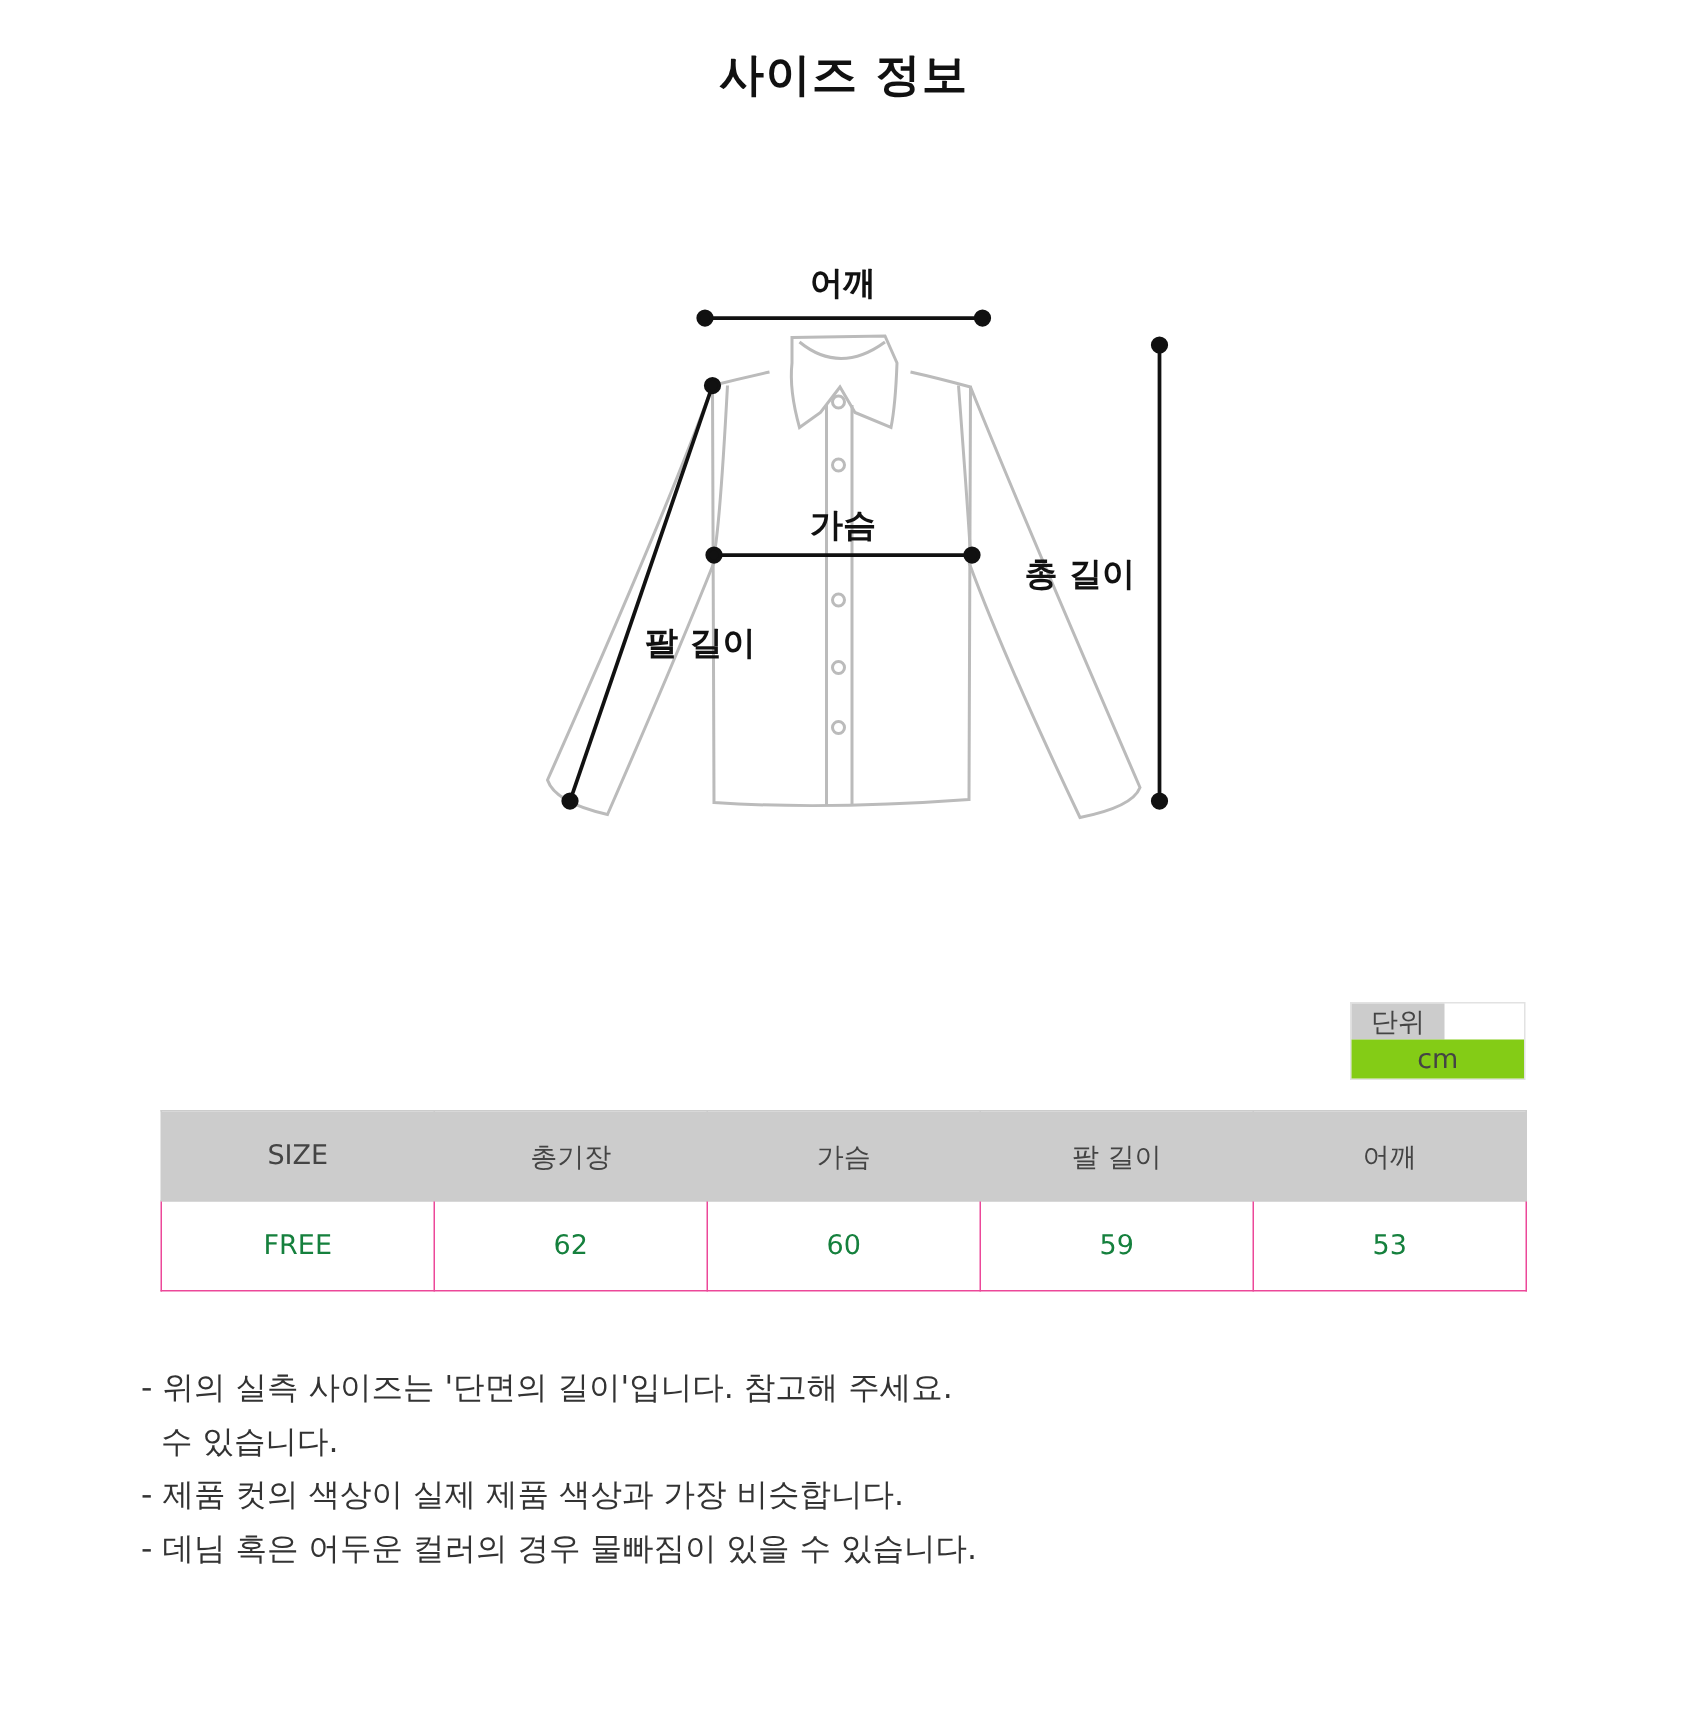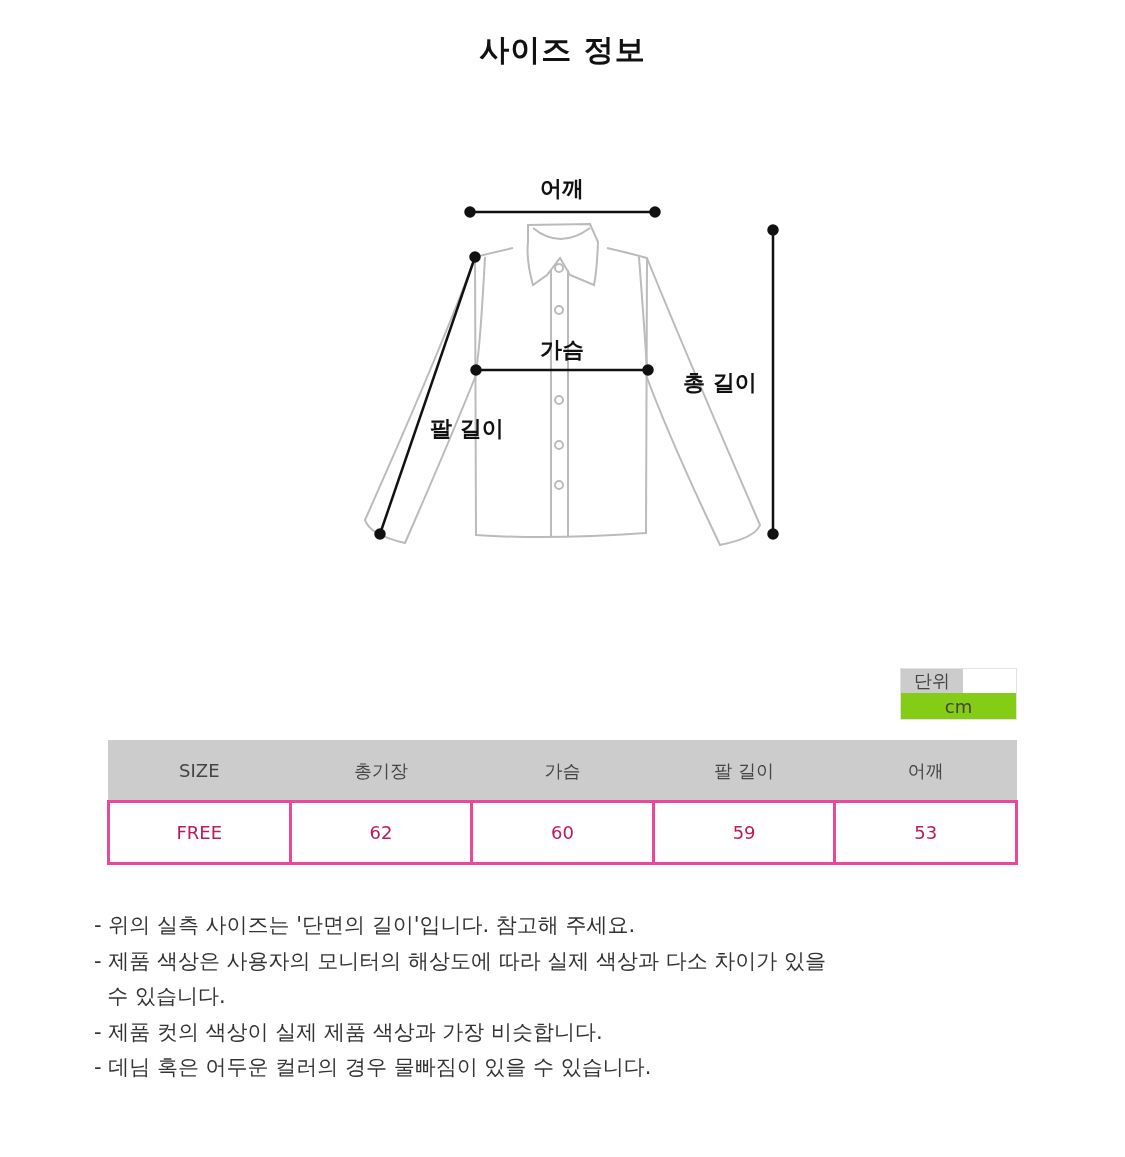--- a/index.html
+++ b/index.html
@@ -12,21 +12,21 @@
   .unit { position:absolute; top:668px; left:900px; width:117px; height:52px; display:flex;
           border:1px solid #e2e2e2; box-sizing:border-box;flex-direction:column; }
   .unit .k { width:62px; background:#cccccc; display:flex; align-items:center; justify-content:center;
              font-size:18px; color:#444; }
   .unit .v { flex:1; background:#84cc16; display:flex; align-items:center; justify-content:center;
              font-size:18px; color:#444; }
   table.size { position:absolute; top:740px; left:107px; width:911px; border-collapse:collapse;
                table-layout:fixed;border-radius:15px; }
   table.size th { background:#cccccc; height:57px; font-weight:normal; font-size:18px; color:#444;
                   border:1px solid #cccccc; }
-  table.size td { height:57px; text-align:center; font-size:18px; color:#be185d; border:3px solid #ec4899; }
+  table.size td { height:57px; text-align:center; font-size:18px; color:#15803d; border:1px solid #ec4899; }
   .notes { position:absolute; top:908px; left:94px; font-size:21px; color:#333; line-height:35.5px; }
   .notes div { white-space:nowrap; }
 </style>
 </head>
 <body>
 
 <div class="title">사이즈 정보</div>
 
 <div class="diagram">
   <svg width="450" height="400" viewBox="0 0 450 400">
@@ -100,17 +100,16 @@
       <td>62</td>
       <td>60</td>
       <td>59</td>
       <td>53</td>
     </tr>
   </tbody>
 </table>
 
 <div class="notes">
   <div>- 위의 실측 사이즈는 '단면의 길이'입니다. 참고해 주세요.</div>
-  <div>- 제품 색상은 사용자의 모니터의 해상도에 따라 실제 색상과 다소 차이가 있을</div>
   <div style="white-space:pre;">  수 있습니다.</div>
   <div>- 제품 컷의 색상이 실제 제품 색상과 가장 비슷합니다.</div>
   <div>- 데님 혹은 어두운 컬러의 경우 물빠짐이 있을 수 있습니다.</div>
 </div>
 
 </body></html>

